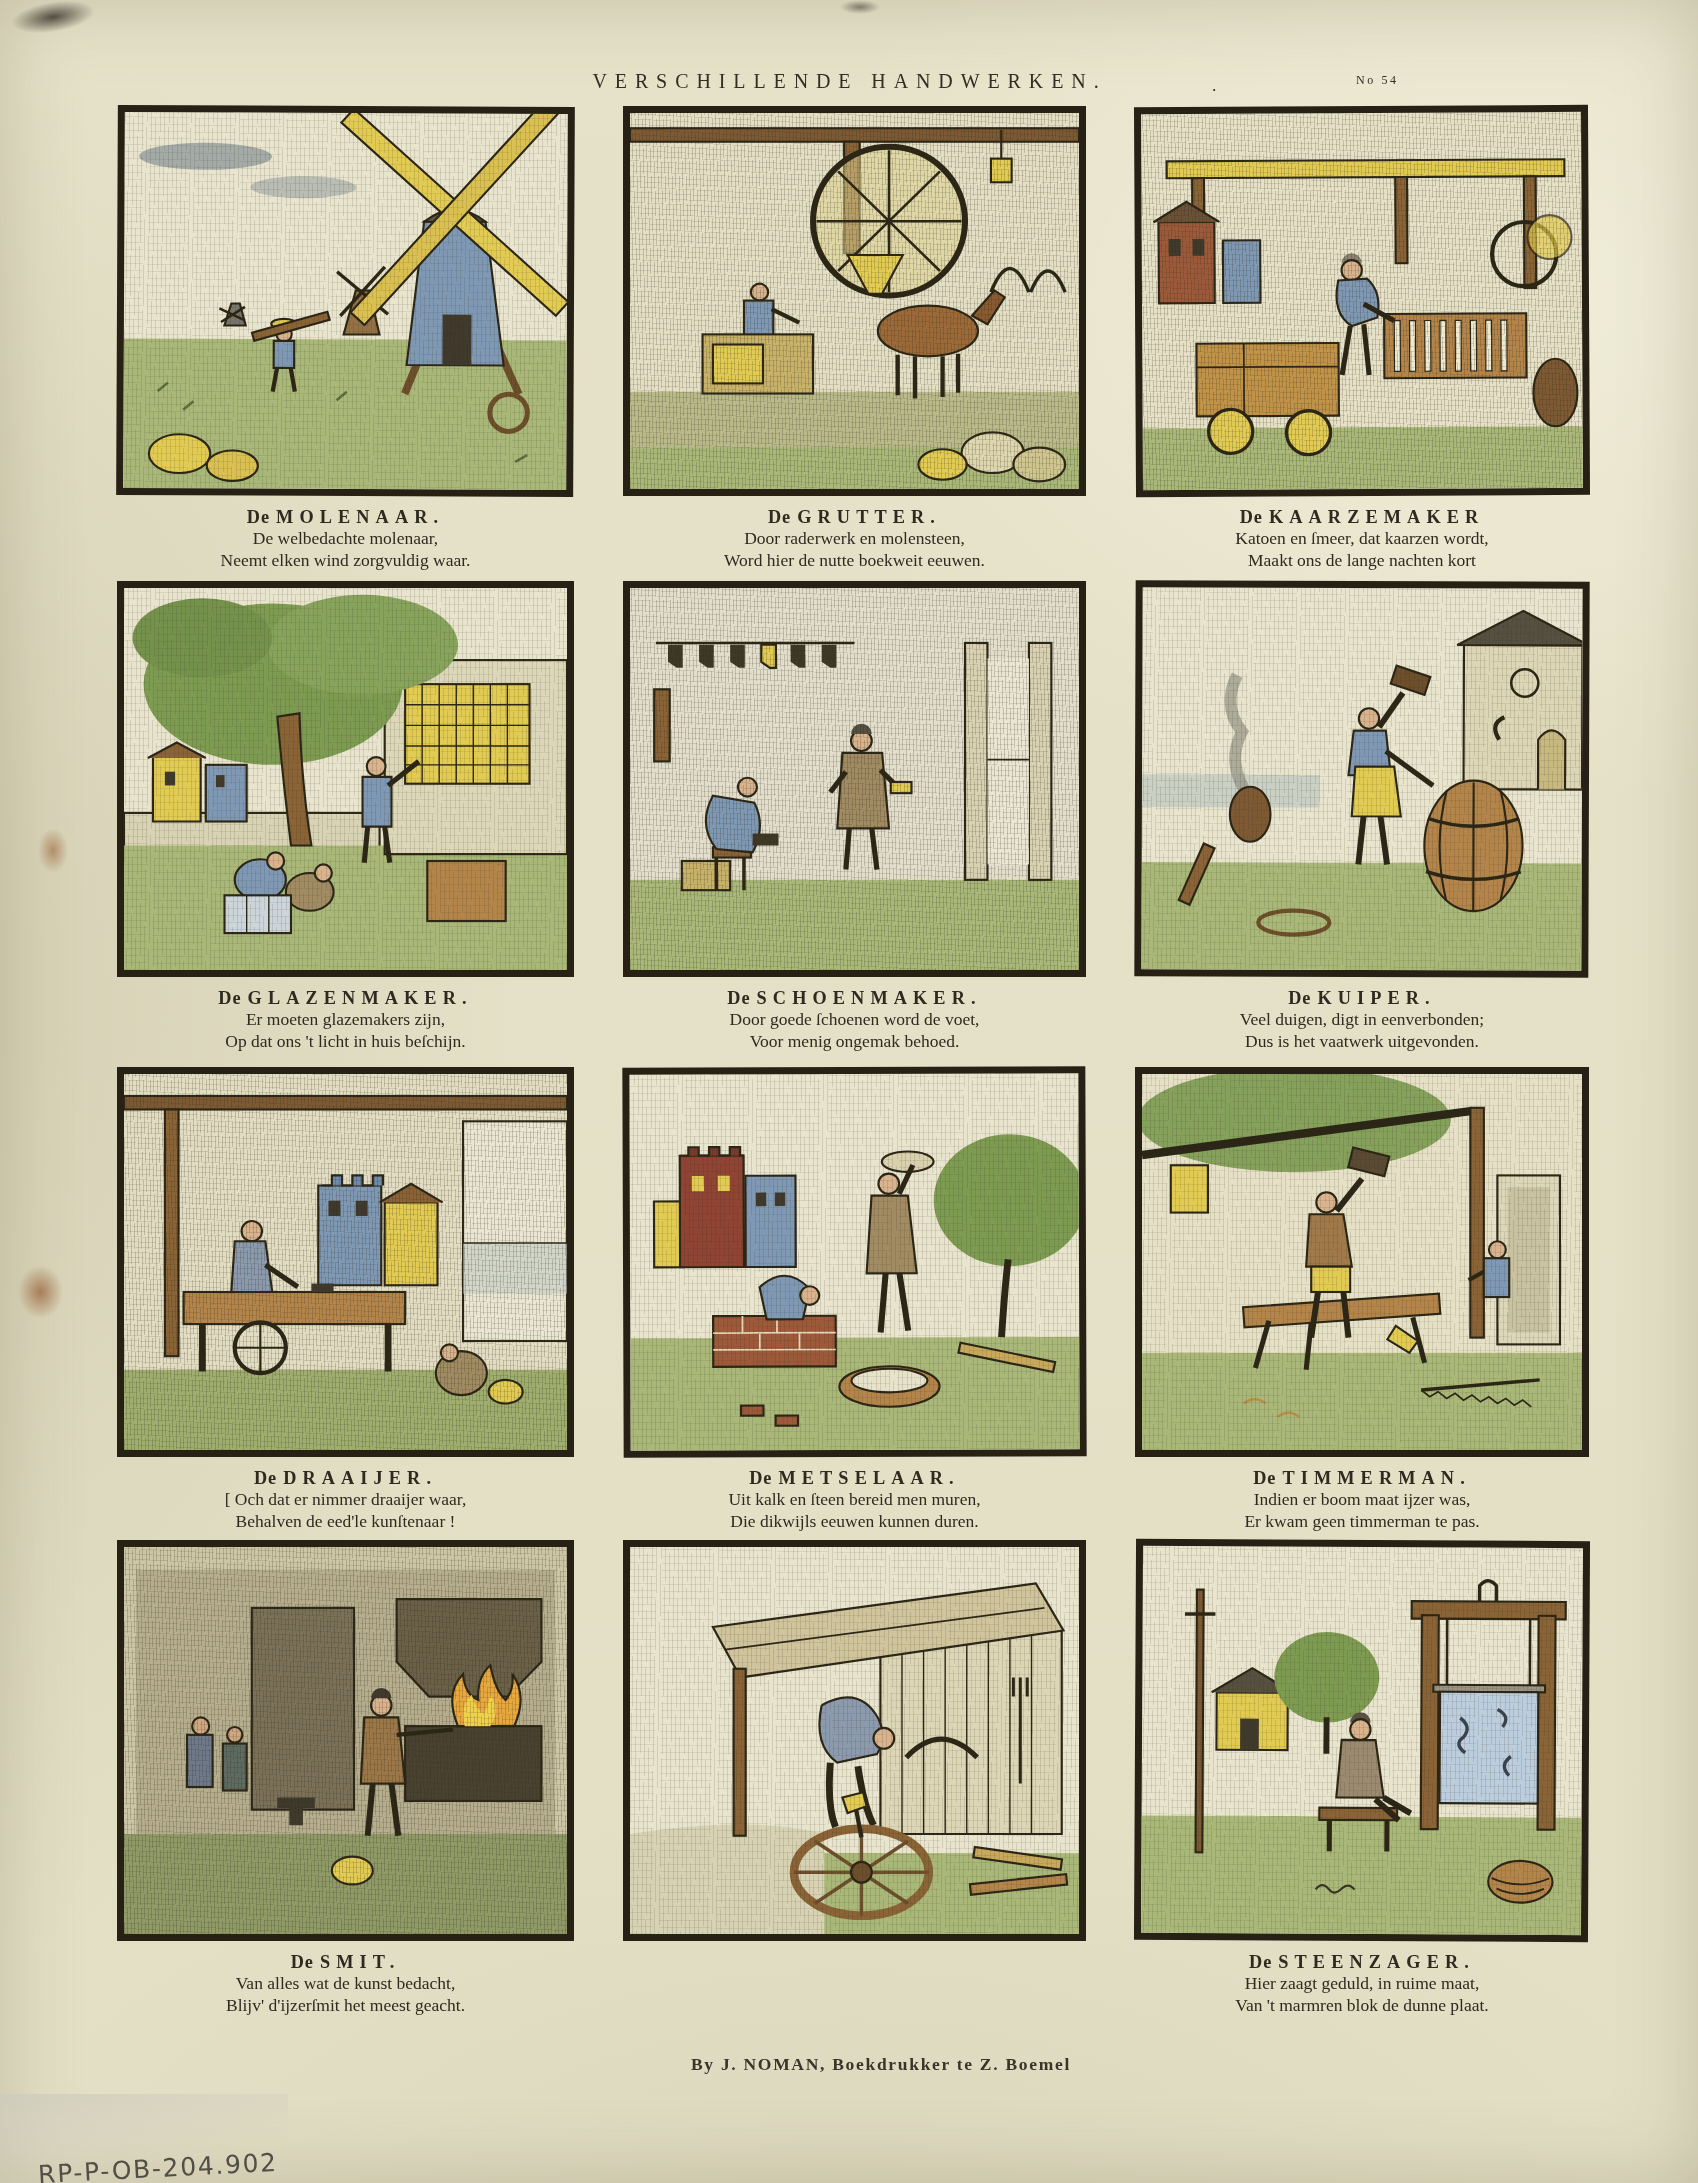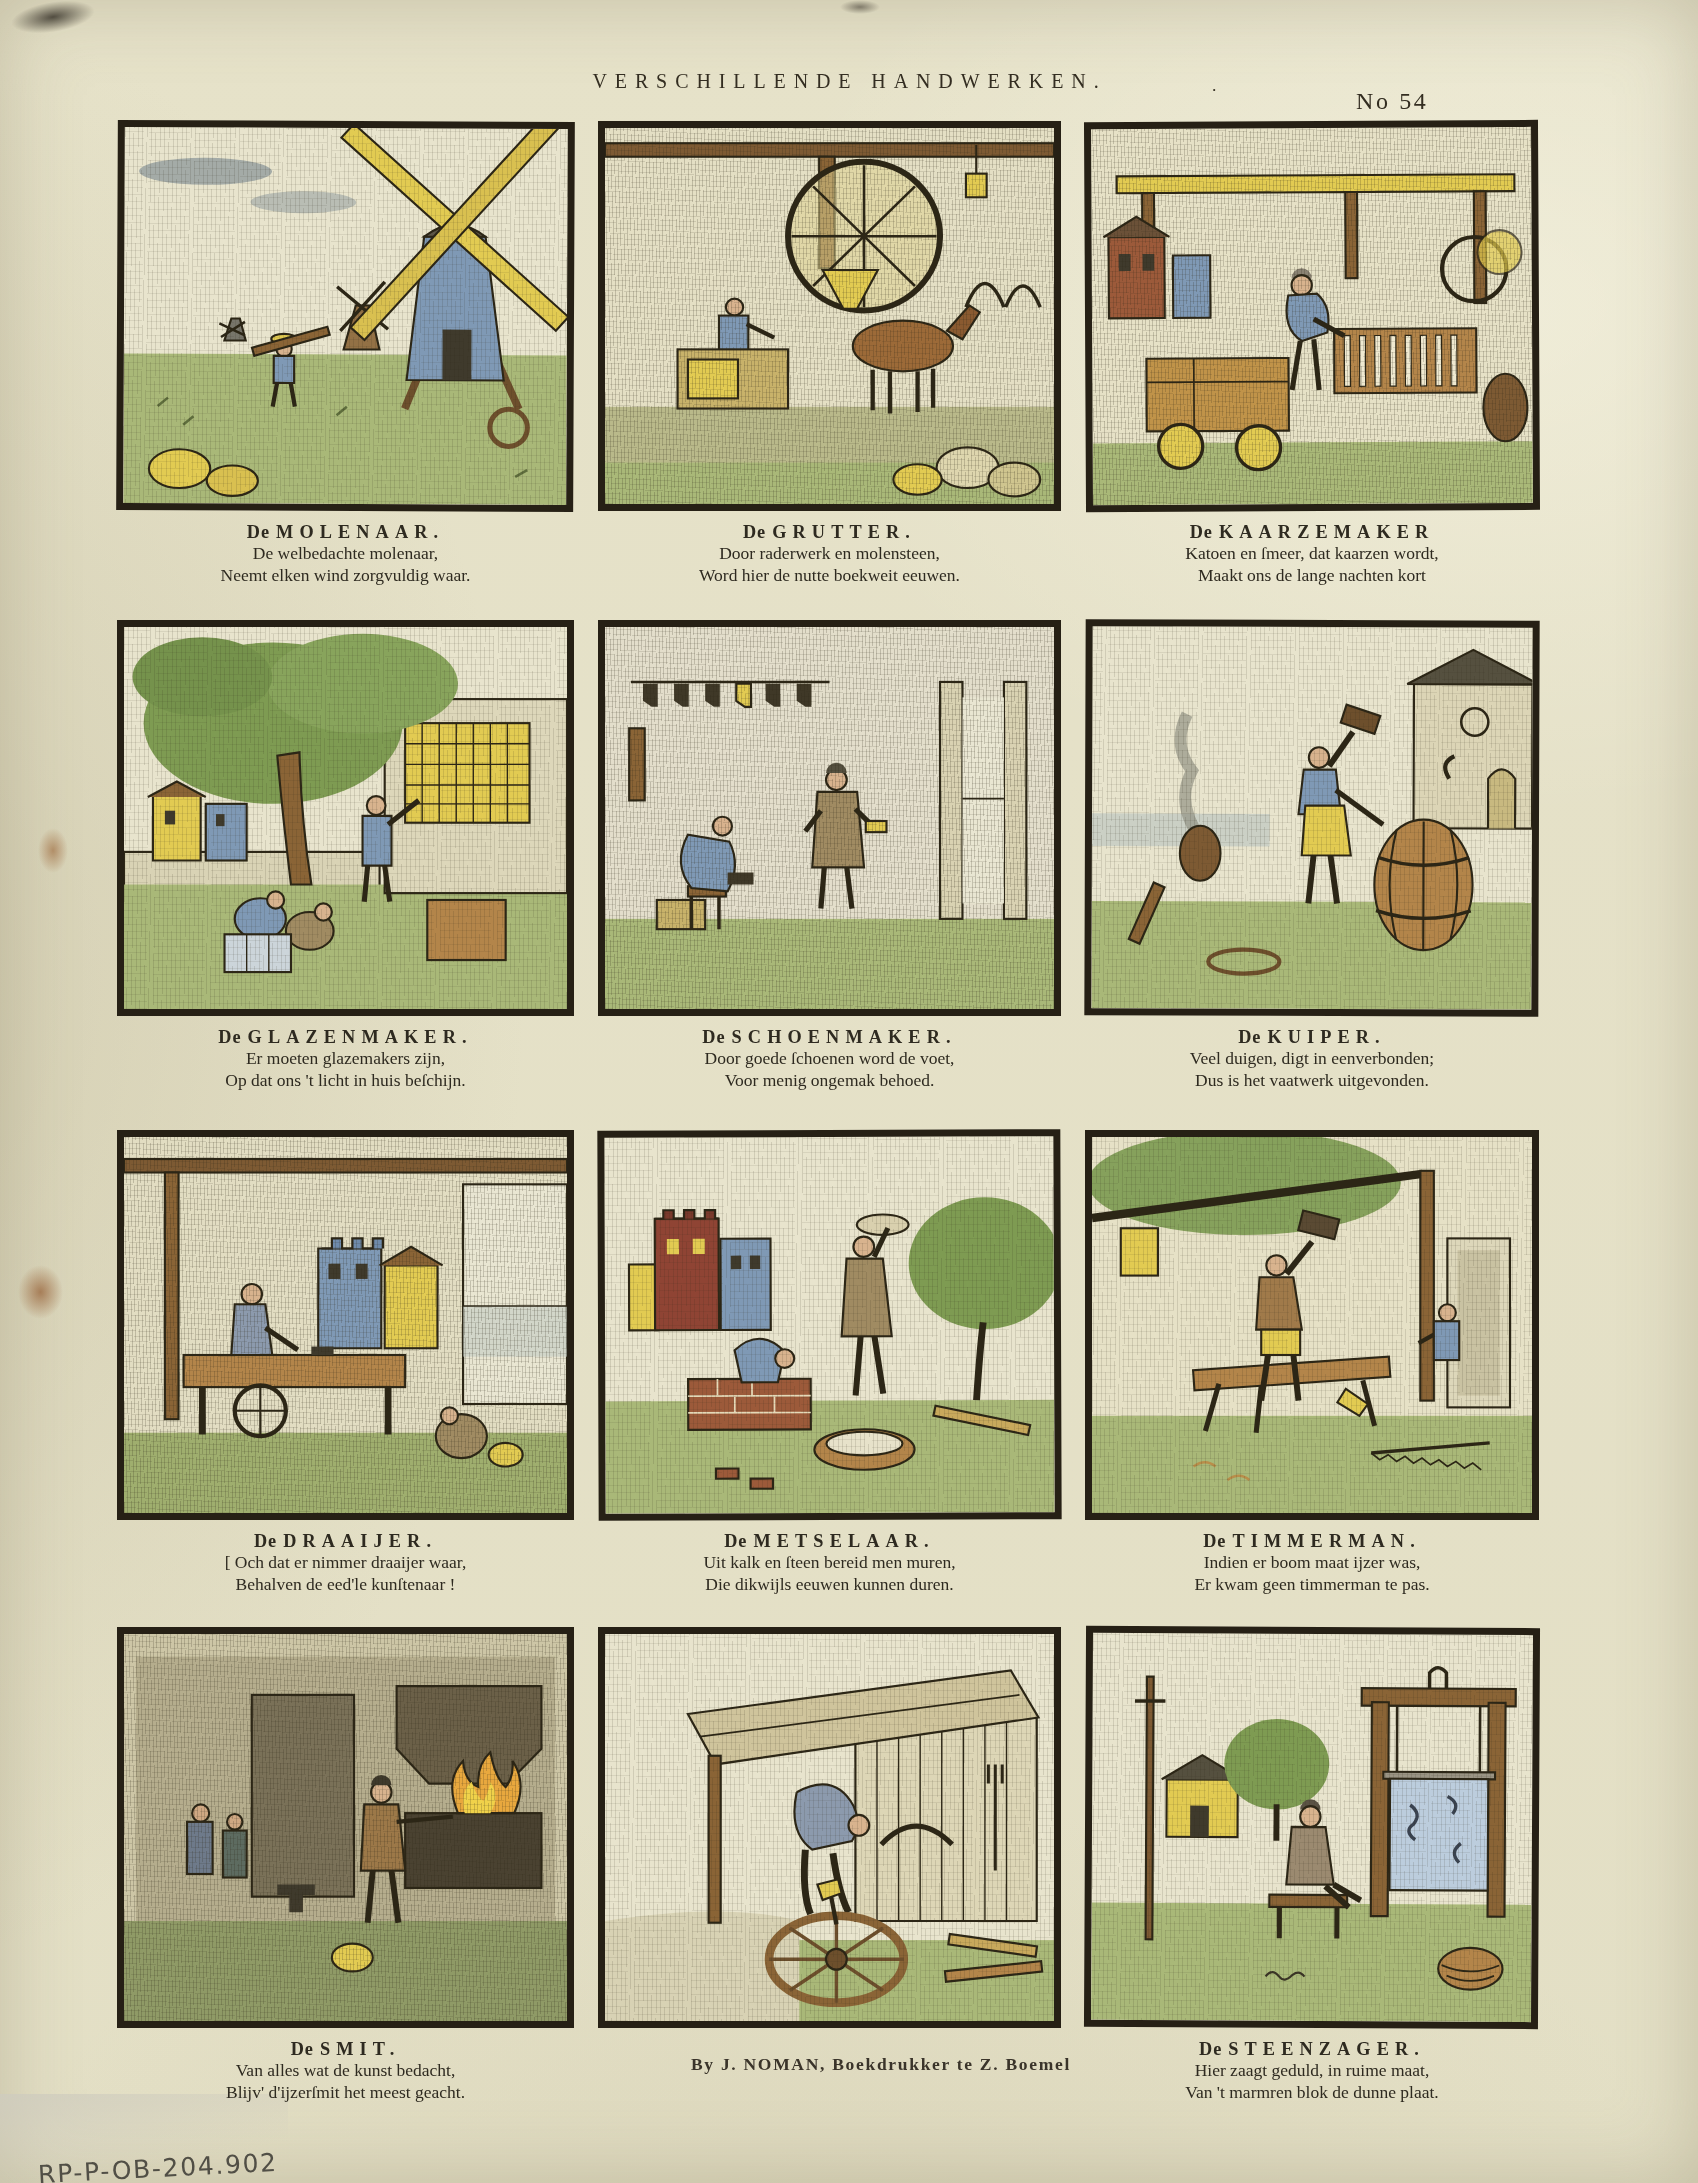--- a/index.html
+++ b/index.html
@@ -23,26 +23,26 @@
     background: radial-gradient(closest-side, rgba(148,88,40,.55), rgba(148,88,40,0)); }
   .stain-2 { position:absolute; left:17.5px; top:1265px; width:45px; height:54px; border-radius:50%;
     background: radial-gradient(closest-side, rgba(142,82,38,.65), rgba(142,82,38,0)); }
   .wedge-bl { position:absolute; left:0; top:2094px; width:288px; height:89px;
     background: linear-gradient(168deg, rgba(207,204,190,.85), rgba(207,204,190,0) 72%); }
 
   
   .header { position:absolute; top:70px; left:0; width:100%; text-align:center; }
   .header .t { font-size:20px; font-weight:normal; letter-spacing:7.9px; color:#332d21; }
   .hdr-dot { position:absolute; left:1212px; top:75px; font-size:17.5px; color:#332d21; }
-  .sheet-no { position:absolute; left:1356px; top:88px; font-size:24px; letter-spacing:2.6px; color:#332d21; }
+  .sheet-no { position:absolute; left:1356px; top:73px; font-size:12px; letter-spacing:2.6px; color:#332d21; }
 
   
-  #panels { position:absolute; left:117px; top:121px; width:1473px;
+  #panels { position:absolute; left:117px; top:106px; width:1473px;
     display:grid; grid-template-columns:457px 463px 454px; column-gap:49px;
-    grid-template-rows:475px 486px 473px 480px;gap:24px; }
+    grid-template-rows:475px 486px 473px 480px; }
   figure.panel { position:relative; }
   .frame { position:relative; overflow:hidden; border:7.9px solid #262015; background:#e8e4cd;
     box-shadow: inset 0 0 0 1.7px rgba(38,32,21,.30); }
   .p-r1 .frame { height:390px; }
   .p-r2 .frame { height:396px; }
   .p-r3 .frame { height:390px; }
   .p-r4 .frame { height:401px; }
   .p1 .frame { transform:rotate(.25deg); }
   .p3 .frame { transform:rotate(-.3deg); }
   .p6 .frame { transform:rotate(.2deg); }

